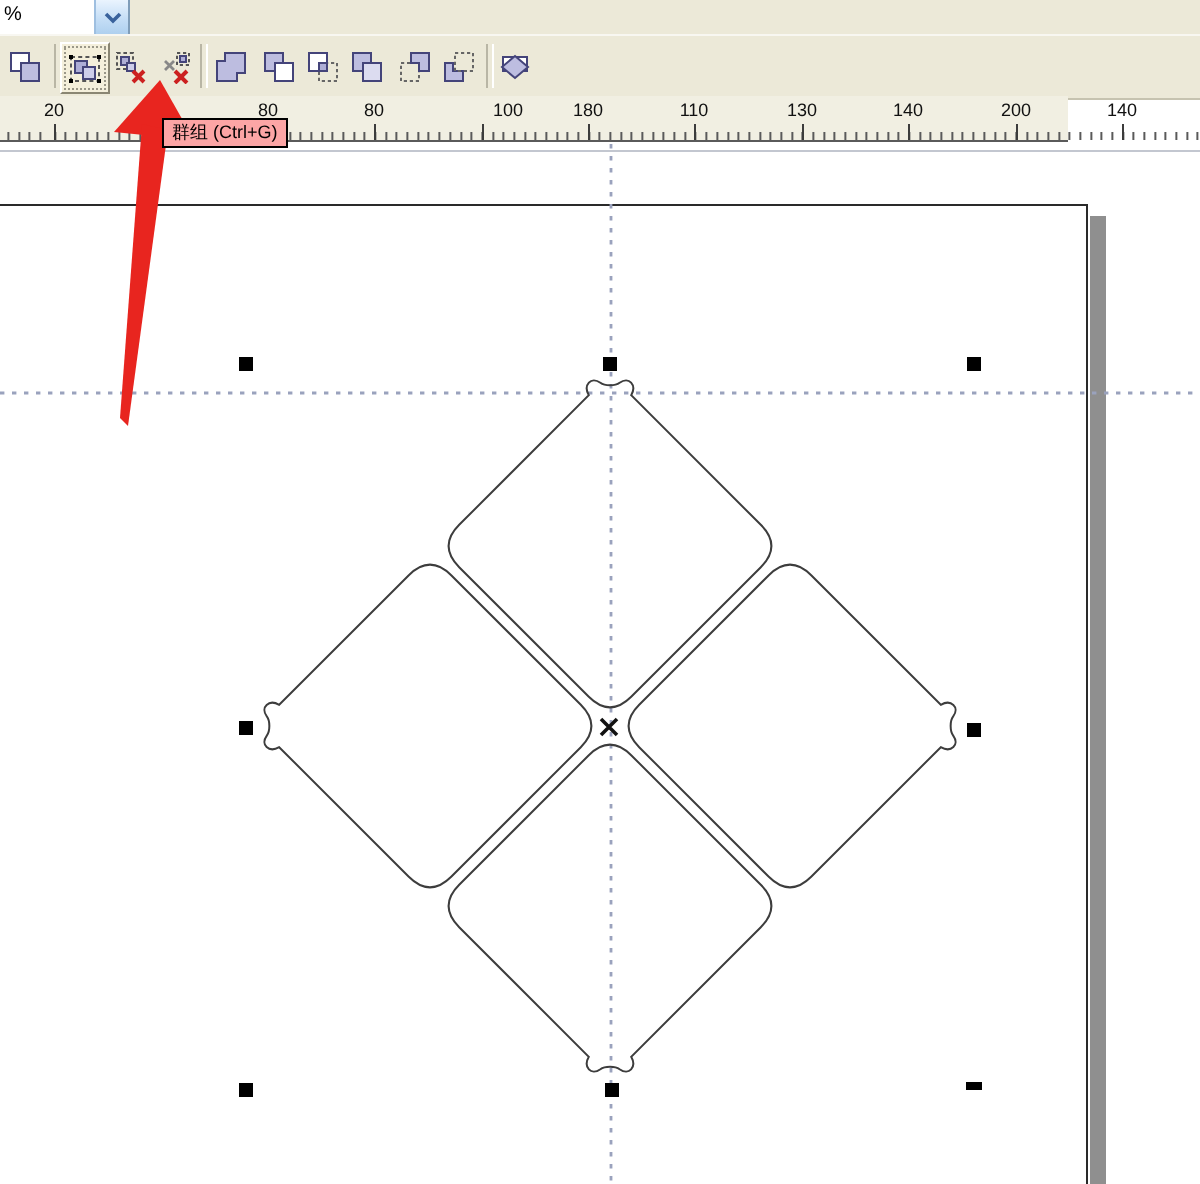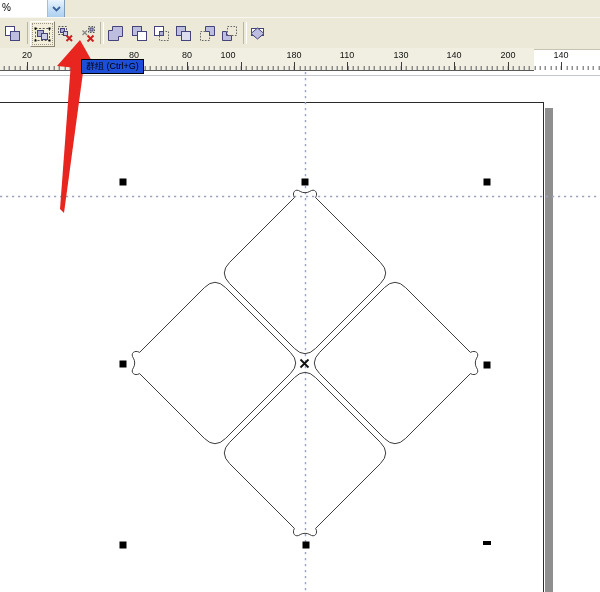--- a/index.html
+++ b/index.html
@@ -31,21 +31,21 @@
           background-position-x:22.7px;}
   .rmajor{position:absolute;bottom:0;width:1px;height:8px;background:#3c3c3c;}
 
   .canvas-topline{position:absolute;left:0;top:75px;width:600px;height:1px;background:#c3c7d0;z-index:2;}
 
   
   .gfx{position:absolute;left:0;top:0;z-index:3;}
   .arrow-layer{position:absolute;left:0;top:0;z-index:20;pointer-events:none;}
 
   
-  .tooltip{position:absolute;left:81px;top:59px;height:13px;background:#1d4ed8;border:1px solid #000;
+  .tooltip{position:absolute;left:81px;top:59px;height:13px;background:#fca5a5;border:1px solid #000;
            font-size:9px;line-height:13px;padding:0 4px;color:#000;white-space:nowrap;z-index:30;}
 
   
   .ticon{display:block;}
 </style>
 </head>
 <body>
 
 <div id="screen">
 
@@ -153,21 +153,21 @@
         <polygon points="8.5,3 15,8.5 8.5,14 2,8.5" fill="#bdbde0" stroke="#44447a"></polygon>
       </svg>
     </div>
   </div>
 
   <div class="ruler">
     <span class="rlabel" style="left:27px">20</span>
     <span class="rlabel" style="left:80px">40</span>
     <span class="rlabel" style="left:134px">80</span>
     <span class="rlabel" style="left:187px">80</span>
-    <span class="rlabel" style="left:228px">100</span>
+    <span class="rlabel" style="left:254px">100</span>
     <span class="rlabel" style="left:294px">180</span>
     <span class="rlabel" style="left:347px">110</span>
     <span class="rlabel" style="left:401px">130</span>
     <span class="rlabel" style="left:454px">140</span>
     <span class="rlabel" style="left:508px">200</span>
     <span class="rlabel" style="left:561px">140</span>
     <div class="rminor"></div>
     <div class="rmajor" style="left:27px"></div>
     <div class="rmajor" style="left:80px"></div>
     <div class="rmajor" style="left:134px"></div>

